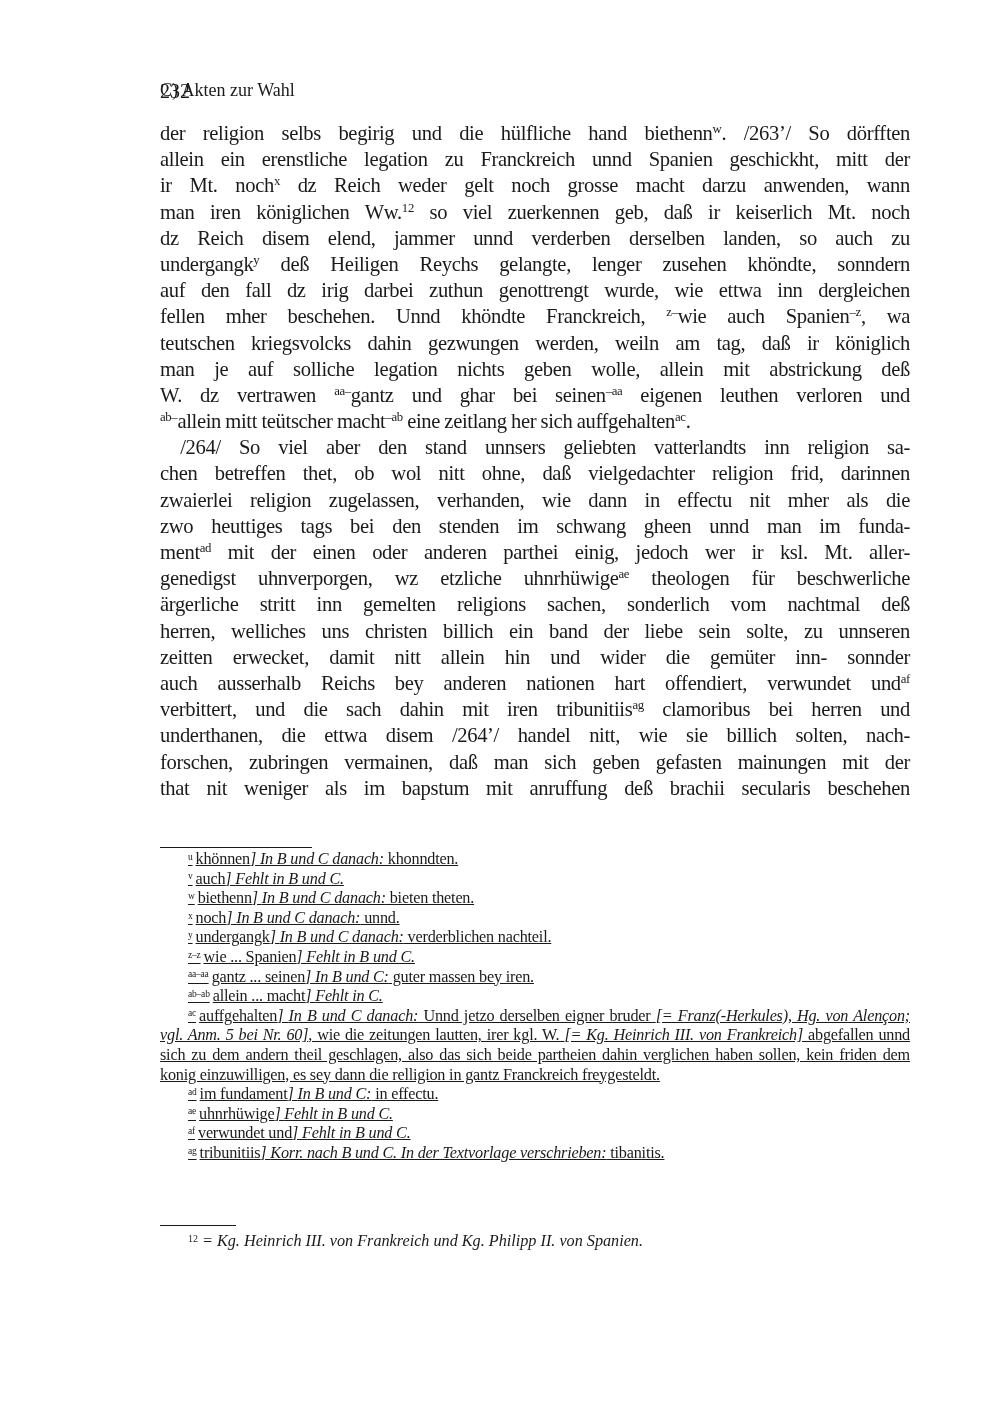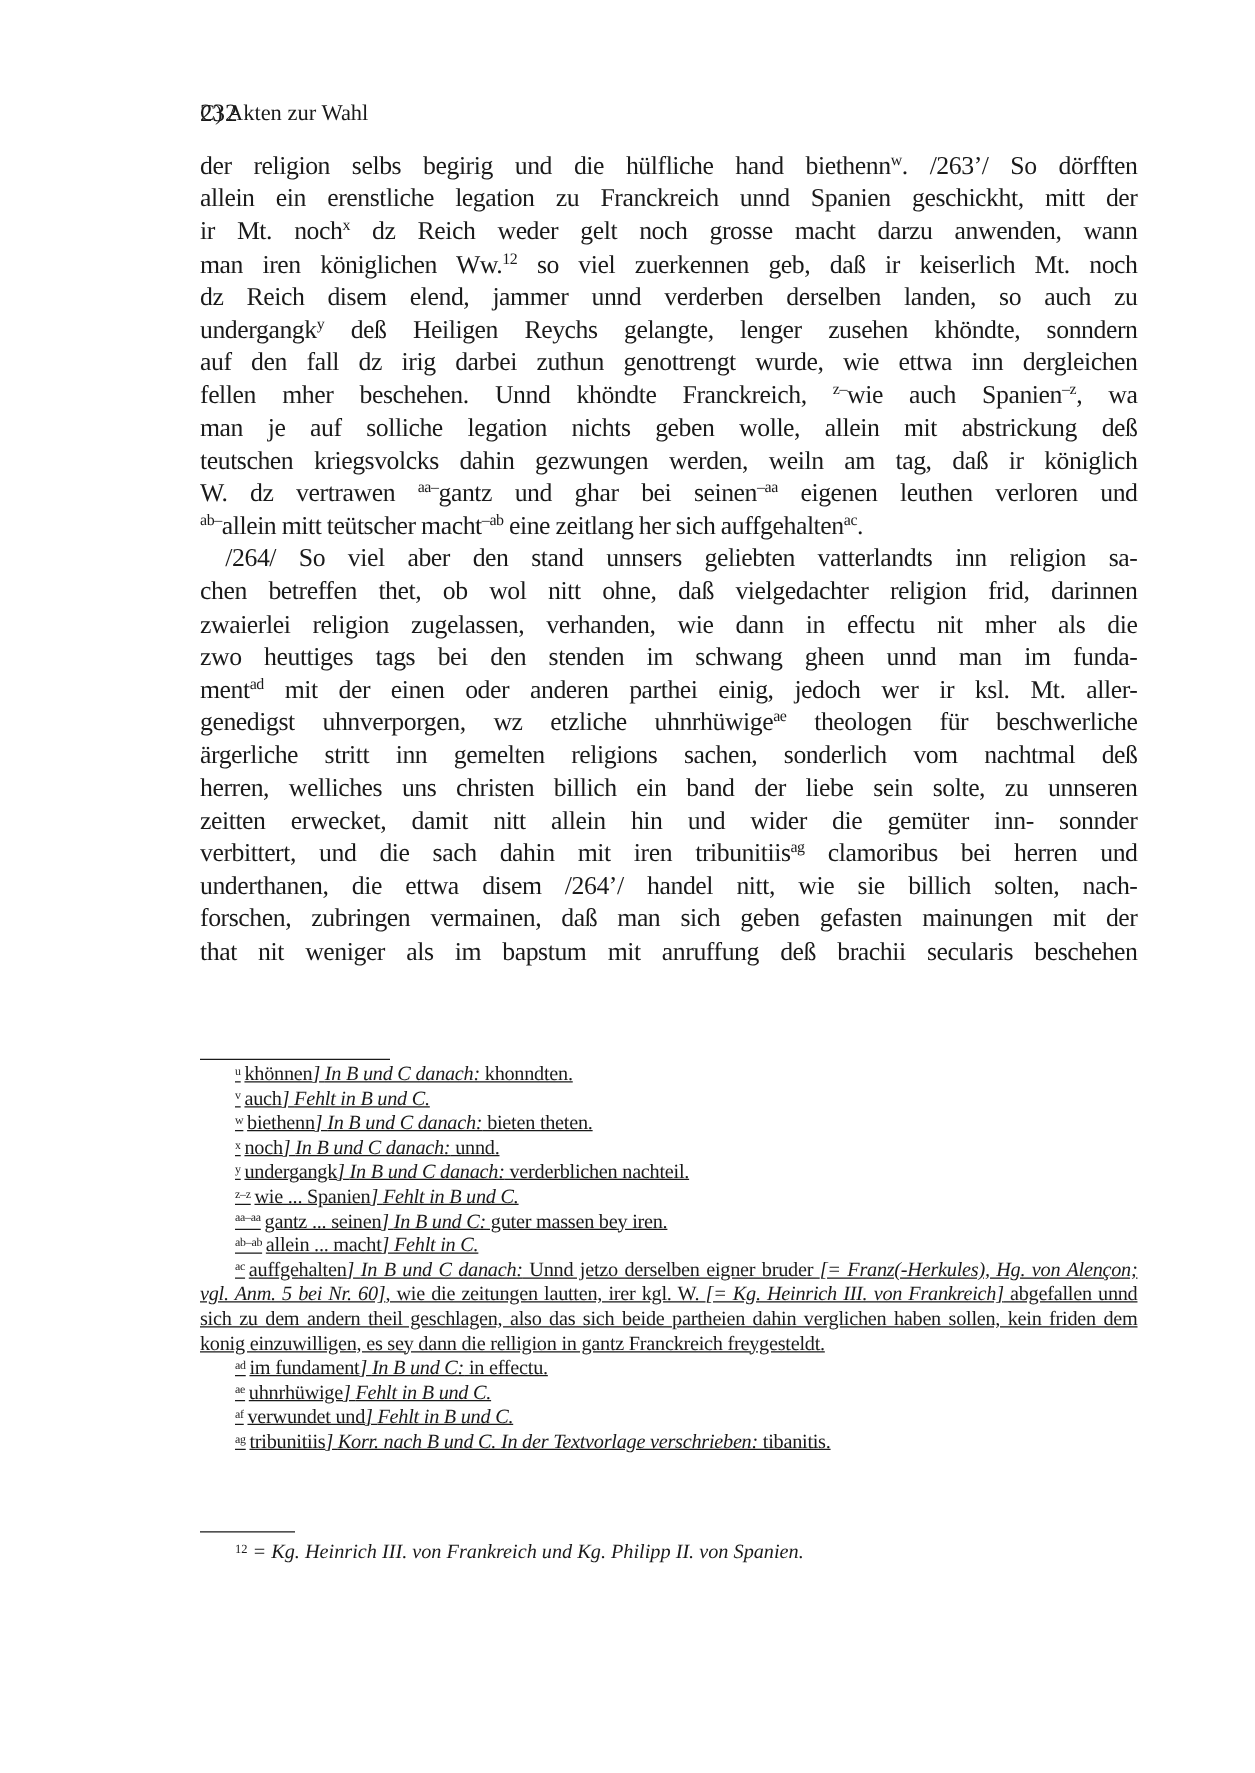--- a/index.html
+++ b/index.html
@@ -48,33 +48,34 @@
 
 <div class="main-text" id="main-text">
     <span class="line">der religion selbs begirig und die hülfliche hand biethenn<sup>w</sup>. /263’/ So dörfften</span>
     <span class="line">allein ein erenstliche legation zu Franckreich unnd Spanien geschickht, mitt der</span>
     <span class="line">ir Mt. noch<sup>x</sup> dz Reich weder gelt noch grosse macht darzu anwenden, wann</span>
     <span class="line">man iren königlichen Ww.<sup>12</sup> so viel zuerkennen geb, daß ir keiserlich Mt. noch</span>
     <span class="line">dz Reich disem elend, jammer unnd verderben derselben landen, so auch zu</span>
     <span class="line">undergangk<sup>y</sup> deß Heiligen Reychs gelangte, lenger zusehen khöndte, sonndern</span>
     <span class="line">auf den fall dz irig darbei zuthun genottrengt wurde, wie ettwa inn dergleichen</span>
     <span class="line">fellen mher beschehen. Unnd khöndte Franckreich, <sup>z–</sup>wie auch Spanien<sup>–z</sup>, wa</span>
+    <span class="line">teutschen kriegsvolcks dahin gezwungen werden, weiln am tag, daß ir königlich</span>
     <span class="line">man je auf solliche legation nichts geben wolle, allein mit abstrickung deß</span>
-    <span class="line">teutschen kriegsvolcks dahin gezwungen werden, weiln am tag, daß ir königlich</span>
     <span class="line">W. dz vertrawen <sup>aa–</sup>gantz und ghar bei seinen<sup>–aa</sup> eigenen leuthen verloren und</span>
     <span class="line last"><sup>ab–</sup>allein mitt teütscher macht<sup>–ab</sup> eine zeitlang her sich auffgehalten<sup>ac</sup>.</span>
     <span class="line"> /264/ So viel aber den stand unnsers geliebten vatterlandts inn religion sa-</span>
     <span class="line">chen betreffen thet, ob wol nitt ohne, daß vielgedachter religion frid, darinnen</span>
     <span class="line">zwaierlei religion zugelassen, verhanden, wie dann in effectu nit mher als die</span>
     <span class="line">zwo heuttiges tags bei den stenden im schwang gheen unnd man im funda-</span>
     <span class="line">ment<sup>ad</sup> mit der einen oder anderen parthei einig, jedoch wer ir ksl. Mt. aller-</span>
     <span class="line">genedigst uhnverporgen, wz etzliche uhnrhüwige<sup>ae</sup> theologen für beschwerliche</span>
     <span class="line">ärgerliche stritt inn gemelten religions sachen, sonderlich vom nachtmal deß</span>
     <span class="line">herren, welliches uns christen billich ein band der liebe sein solte, zu unnseren</span>
     <span class="line">zeitten erwecket, damit nitt allein hin und wider die gemüter inn- sonnder</span>
+    <span class="line">auch ausserhalb Reichs bey anderen nationen hart offendiert, verwundet und<sup>af</sup></span>
     <span class="line">verbittert, und die sach dahin mit iren tribunitiis<sup>ag</sup> clamoribus bei herren und</span>
     <span class="line">underthanen, die ettwa disem /264’/ handel nitt, wie sie billich solten, nach-</span>
     <span class="line">forschen, zubringen vermainen, daß man sich geben gefasten mainungen mit der</span>
     <span class="line">that nit weniger als im bapstum mit anruffung deß brachii secularis beschehen</span>
   </div>
 
 <div class="footnote-rule" style="top:847px;"></div>
 <div class="footnotes" id="footnotes" style="top:850px;">
     <span class="fn"><span class="mark">u</span>khönnen<em>] </em><em>In B und C danach:</em> khonndten.</span>
     <span class="fn"><span class="mark">v</span>auch<em>] </em><em>Fehlt in B und C.</em></span>

